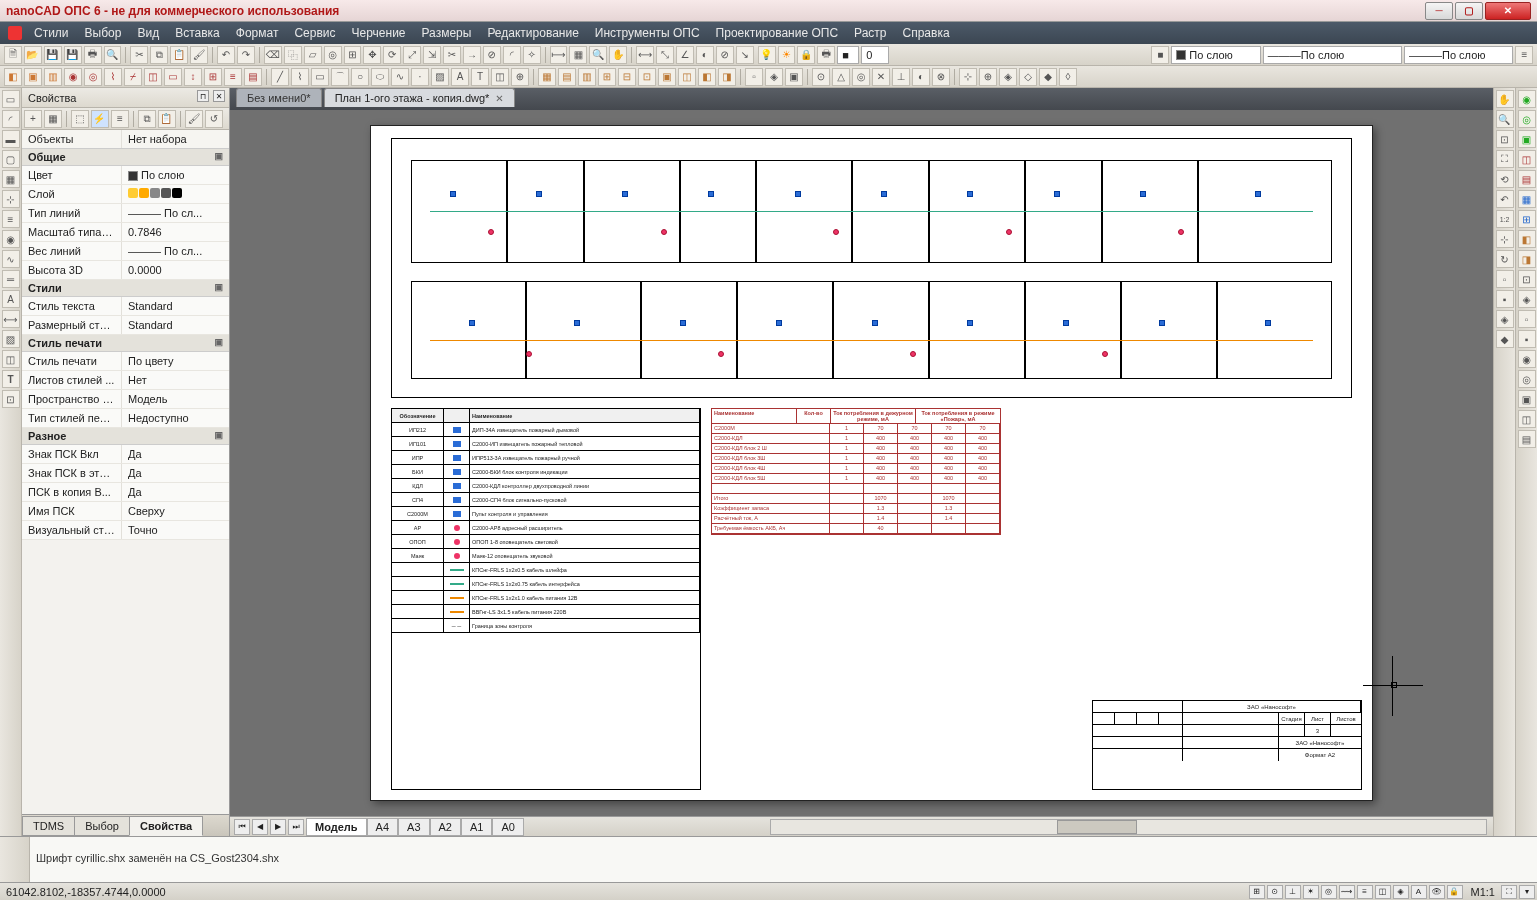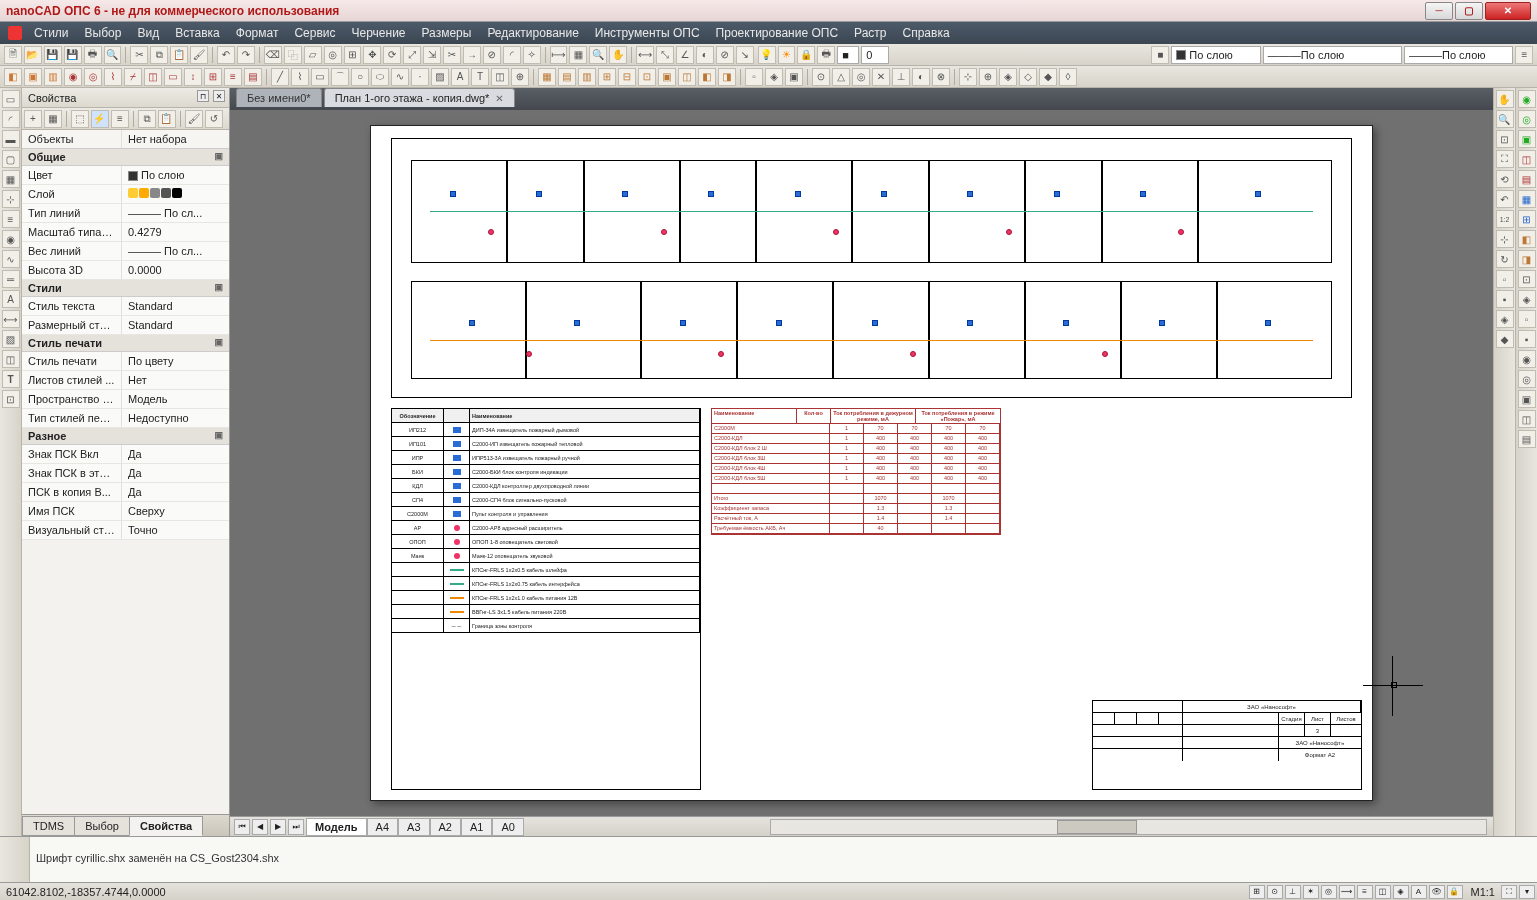--- a/index.html
+++ b/index.html
@@ -334,21 +334,21 @@
               <span class="prn"></span>
               <span class="clr"></span>
             </span></div>
         </div>
         <div class="prop-row">
           <div class="k">Тип линий</div>
           <div class="v">——— По сл...</div>
         </div>
         <div class="prop-row">
           <div class="k">Масштаб типа л...</div>
-          <div class="v">0.4279</div>
+          <div class="v">0.7846</div>
         </div>
         <div class="prop-row">
           <div class="k">Вес линий</div>
           <div class="v">——— По сл...</div>
         </div>
         <div class="prop-row">
           <div class="k">Высота 3D</div>
           <div class="v">0.0000</div>
         </div>
         <div class="prop-group">Стили</div>

